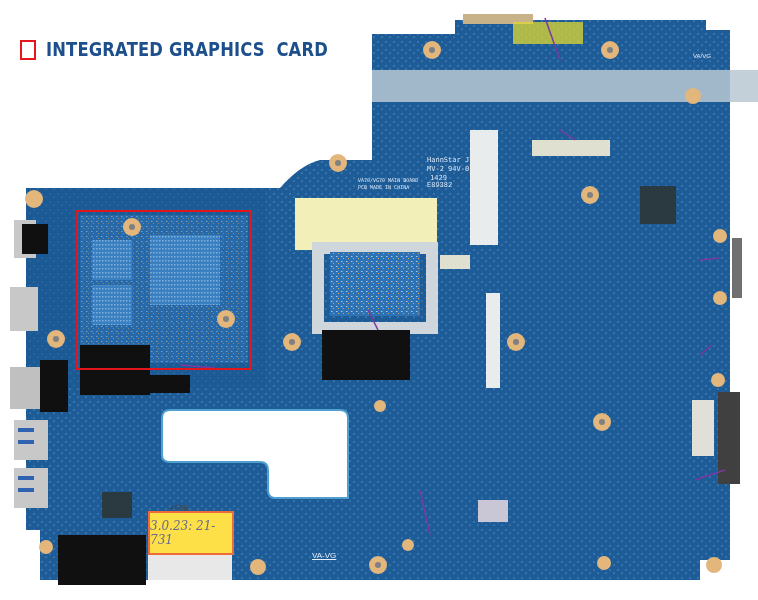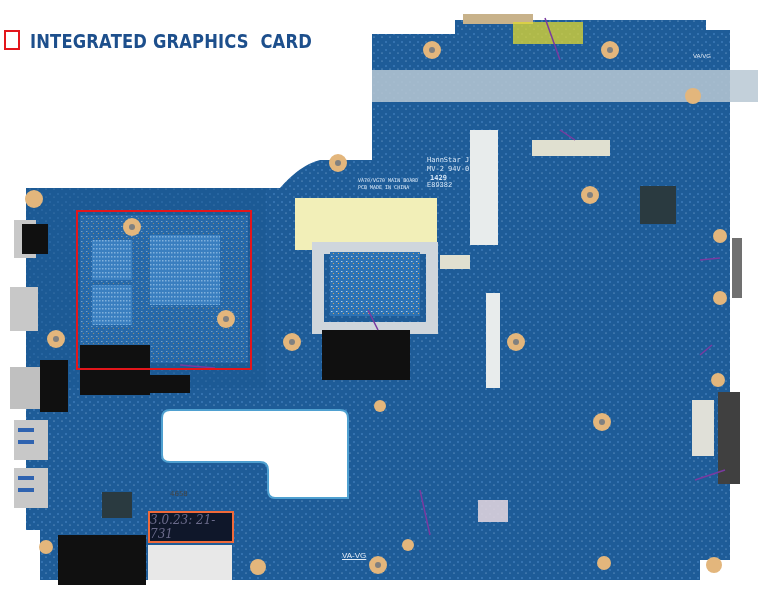--- a/index.html
+++ b/index.html
@@ -1,24 +1,24 @@
 <!DOCTYPE html>
 <html><head>
 <meta charset="utf-8">
 <style>
   html, body { margin:0; padding:0; background:#ffffff; }
   body { width:758px; height:600px; position:relative; overflow:hidden; font-family:"Liberation Sans", sans-serif; }
-  .legend { position:absolute; left:4px; top:30px; height:30px; display:flex; align-items:flex-start; }
+  .legend { position:absolute; left:20px; top:30px; height:30px; display:flex; align-items:flex-end; }
   .legend-box { width:16px; height:20px; border:2px solid #e3161b; box-sizing:border-box; margin-right:10px; }
   .legend-text { color:#1d4f8c; font-weight:bold; font-size:19px; letter-spacing:0.2px; font-family:"DejaVu Sans", sans-serif; transform:scaleX(0.86); transform-origin:left center; white-space:pre; }
   .board { position:absolute; left:0; top:0; width:758px; height:600px; }
   .lbl { position:absolute; font-family:"DejaVu Sans Mono", monospace; color:#d8e8f8; font-size:7px; line-height:8px; white-space:pre;padding-left:32px; }
   .hl-box { position:absolute; left:76px; top:210px; width:176px; height:160px; border:2.5px solid #e3161b; box-sizing:border-box; }
-  .hand { position:absolute; left:148px; top:511px; width:86px; height:32px; border:2px solid #ef6a3a; box-sizing:border-box; background:#0f172a; color:#6a6a8a; font-family:"DejaVu Serif", serif; font-size:12px; display:flex; align-items:center; justify-content:center; font-style:italic; }
-  .card4658 { position:absolute; left:170px; top:490px; font-family:"DejaVu Sans", sans-serif; font-size:7px; color:#444; }
+  .hand { position:absolute; left:148px; top:511px; width:86px; height:44px; border:2px solid #ef6a3a; box-sizing:border-box; background:#fde047; color:#6a6a8a; font-family:"DejaVu Serif", serif; font-size:12px; display:flex; align-items:center; justify-content:center; font-style:italic; }
+  .card4658 { position:absolute; left:170px; top:504px; font-family:"DejaVu Sans", sans-serif; font-size:7px; color:#444; }
   .vavg { position:absolute; font-family:"Liberation Sans", sans-serif; font-size:8px; color:#e6eef8; }
 </style>
 </head>
 <body>
 
 <svg class="board" viewBox="0 0 758 600" xmlns="http://www.w3.org/2000/svg">
   <defs>
     <pattern id="traces" width="8" height="8" patternUnits="userSpaceOnUse">
       <rect width="8" height="8" fill="#1e5c98"></rect>
       <circle cx="2" cy="2" r="0.8" fill="#4f8fcf"></circle>
@@ -130,25 +130,25 @@
     <path d="M700 355 L712 345"></path>
       <path d="M695 480 L725 470"></path>
     <path d="M180 365 L215 368"></path>
       <path d="M560 130 L575 140"></path>
   </g>
   <rect x="478" y="500" width="30" height="22" fill="#e8d8e0" opacity="0.85"></rect>
 </svg>
 
 <div class="lbl" style="left:395px;top:156px;">HannStar J</div>
 <div class="lbl" style="left:395px;top:165px;">MV-2 94V-0</div>
-<div class="lbl" style="left:398px;top:174px;font-weight:bold;">1429</div>
+<div class="lbl" style="left:398px;top:174px;">1429</div>
 <div class="lbl" style="left:395px;top:181px;font-family:Liberation Mono, monospace;">E89382</div>
 <div class="lbl" style="left:326px;top:176px;font-size:5px;">VA70/VG70 MAIN BOARD</div>
 <div class="lbl" style="left:326px;top:183px;font-size:5px;">PCB MADE IN CHINA</div>
-<div class="vavg" style="left:342px;top:551px;text-decoration:underline;">VA-VG</div>
+<div class="vavg" style="left:312px;top:551px;text-decoration:underline;">VA-VG</div>
 <div class="vavg" style="left:693px;top:53px;font-size:6px;">VA/VG</div>
 
 <div class="card4658">4658</div>
 <div class="hand">3.0.23: 21-731</div>
 
 <div class="hl-box"></div>
 
 <div class="legend">
   <div class="legend-box"></div>
   <div class="legend-text">INTEGRATED GRAPHICS  CARD</div>

